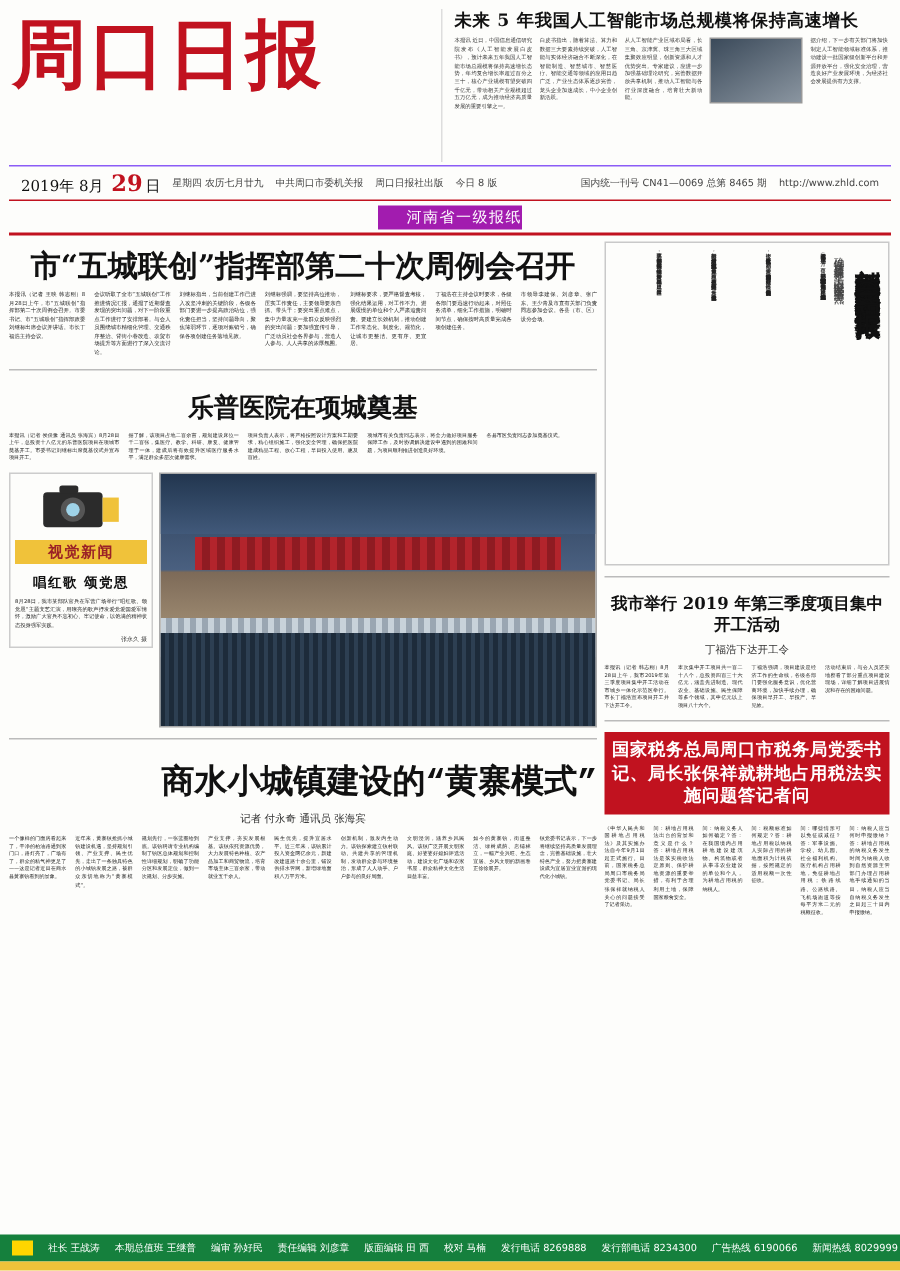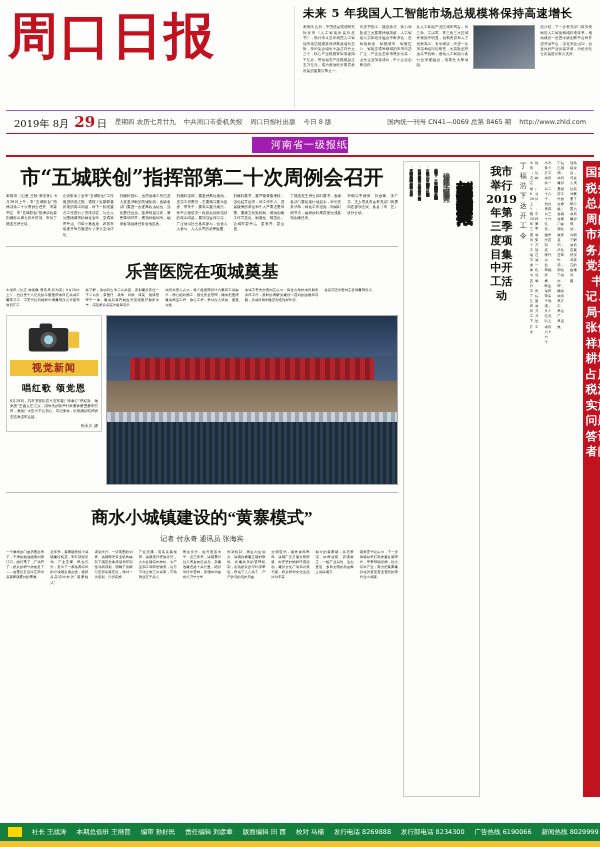--- a/index.html
+++ b/index.html
@@ -29,21 +29,21 @@
   .datebar .date { font-family:"DejaVu Serif", serif; font-size:10px; }
   .datebar .date .big { font-size:15px; font-weight:bold; color:#c1121f; padding:0 2px; }
   .datebar .sep { flex:1; }
   .datebar .meta { font-size:6.5px; color:#444; }
   .paper-name { text-align:right; font-size:10px; color:#fff; background:#a21caf; width:96px; margin:3px auto 2px auto; padding:1px 0; letter-spacing:1px;}
   .rule-red { height:2px; background:#c1121f; margin:0 6px; }
 
   
   .body { display:flex; padding:4px 6px 0 6px; gap:5px; height:640px; }
   .col-main { width:392px; display:flex; flex-direction:column; gap:3px; }
-  .col-right { width:190px; display:flex; flex-direction:row; gap:3px; }
+  .col-right { width:190px; display:flex; flex-direction:column; gap:3px; }
 
   .lead-title { font-family:"DejaVu Serif", serif; font-weight:bold; font-size:20px; text-align:center; letter-spacing:0px; line-height:1.2; margin:4px 0 2px 0; }
   .lead-sub { text-align:center; font-size:8px; color:#222; margin-bottom:4px; letter-spacing:1px;}
   .txtcols { display:flex; gap:6px; }
   .tcol { flex:1; font-size:3.6px; line-height:1.55; text-align:justify; color:#222; }
   .tcol.dense { font-size:3.4px; line-height:1.5; }
 
   .sub-title { font-family:"DejaVu Serif", serif; font-weight:bold; font-size:17px; text-align:center; margin:6px 0 2px 0; }
   .byline { text-align:center; font-size:7px; color:#333; margin-bottom:3px; }
 
@@ -69,21 +69,21 @@
   .cam-text { font-size:3.5px; line-height:1.5; margin-top:4px; text-align:justify; color:#222;}
   .cam-credit { font-size:4px; text-align:right; color:#333; margin-top:3px;}
   .big-photo { flex:1; height:170px; position:relative; overflow:hidden; border:1px solid #aaa;
      background:linear-gradient(#2a3d57 0%, #4a6080 38%, #7d6a58 39%, #a08d73 62%, #6d7b88 63%, #55616e 100%); }
   .ph-crowd { position:absolute; left:0; right:0; bottom:0; height:62px; background:
       repeating-linear-gradient(90deg,#1d2b3a 0 3px,#2d3f52 3px 6px); }
   .ph-band { position:absolute; left:0; right:0; top:96px; height:26px; background:repeating-linear-gradient(90deg,#c8d2da 0 4px,#9aa6b2 4px 8px); }
   .ph-red { position:absolute; left:8%; top:42px; width:84%; height:22px; background:repeating-linear-gradient(90deg,#b3242c 0 5px,#8f1b22 5px 10px); }
   .ph-sky { position:absolute; left:0; right:0; top:0; height:40px; background:linear-gradient(#22364f,#41597a); }
 
-  .mid-title { font-family:Liberation Serif, serif; font-weight:bold; font-size:17px; text-align:center; margin:6px 0 2px 0; }
+  .mid-title { font-family:Liberation Mono, monospace; font-weight:bold; font-size:22px; text-align:right; margin:6px 0 2px 0; }
 
   
   .footer { position:absolute; left:0; bottom:0; width:600px; }
   .footer-bar { background:#15803d; color:#fff; font-size:6.5px; display:flex; align-items:center; gap:10px; padding:4px 8px; }
   .footer-bar .flag { width:14px; height:10px; background:#ffd500; flex:none; }
   .footer-bar span { white-space:nowrap; }
   .footer-strip { height:6px; background:#f0c23a; }
 </style>
 </head>
 <body>

